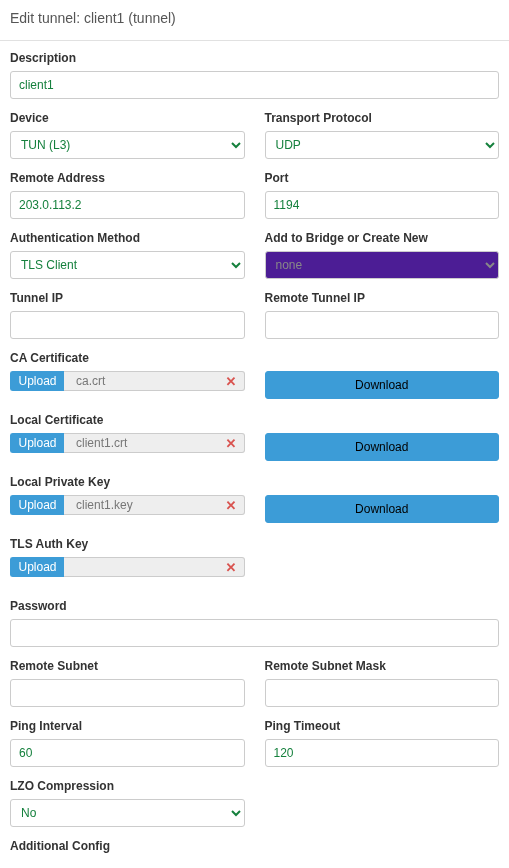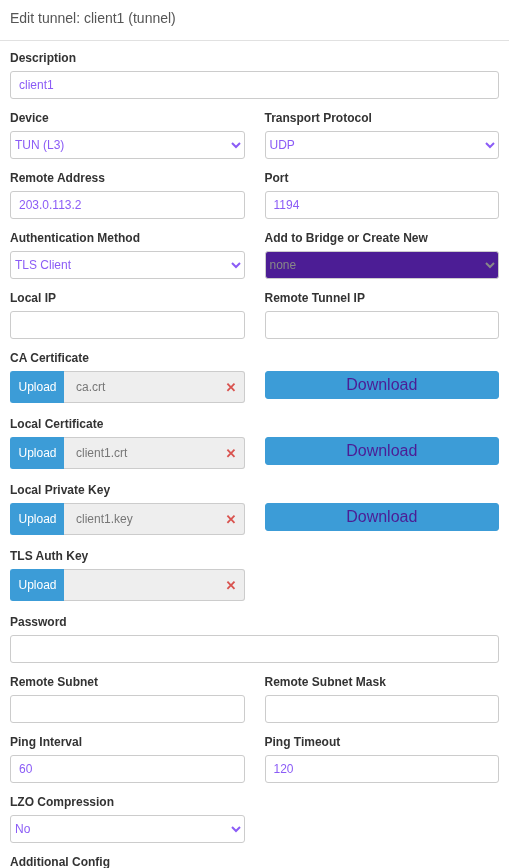--- a/index.html
+++ b/index.html
@@ -36,35 +36,35 @@
     color: #333;
     margin-bottom: 6px;
   }
   input.text, select.sel, textarea.ta {
     width: 100%;
     height: 28px;
     border: 1px solid #ccc;
     border-radius: 3px;
     padding: 4px 8px;
     font-size: 12px;
-    color: #8b5cf6;
+    color: #15803d;
     background: #fff;
   }
   select.sel {
-    padding: 4px 0;
+    padding: 4px 6px;
     appearance: auto;
   }
   select.sel.disabled-look {
     background: #4c1d95;
     color: #888;
   }
   .upload-wrap {
     display: flex;
     width: 100%;
-    height: 32px;
+    height: 20px;
   }
   .upload-btn {
     flex: 0 0 54px;
     background: #3c9cd7;
     color: #fff;
     border: 1px solid #3c9cd7;
     border-top-left-radius: 3px;
     border-bottom-left-radius: 3px;
     border-right: none;
     display: flex;
@@ -98,27 +98,27 @@
     justify-content: center;
     color: #d9534f;
     cursor: pointer;
     font-size: 13px;
     font-weight: bold;
   }
   .dl-btn {
     width: 100%;
     height: 28px;
     background: #3c9cd7;
-    color: #4c1d95;
+    color: #000000;
     border: 1px solid #3c9cd7;
     border-radius: 3px;
     display: flex;
     align-items: center;
     justify-content: center;
-    font-size: 16px;
+    font-size: 12px;
     cursor: pointer;
   }
   .blank-slot { height: 28px; }
 </style>
 </head>
 <body>
 <div class="page">
 
 <div class="header">
   <span>Edit tunnel: client1 (tunnel)</span>
@@ -169,21 +169,21 @@
     <div class="col">
       <label class="fld-label">Add to Bridge or Create New</label>
       <select class="sel disabled-look">
         <option>none</option>
       </select>
     </div>
   </div>
 
   <div class="row">
     <div class="col">
-      <label class="fld-label">Local IP</label>
+      <label class="fld-label">Tunnel IP</label>
       <input class="text" type="text" value="" style="">
     </div>
     <div class="col">
       <label class="fld-label">Remote Tunnel IP</label>
       <input class="text" type="text" value="" style="">
     </div>
   </div>
 
   <div>
     <label class="fld-label">CA Certificate</label>

